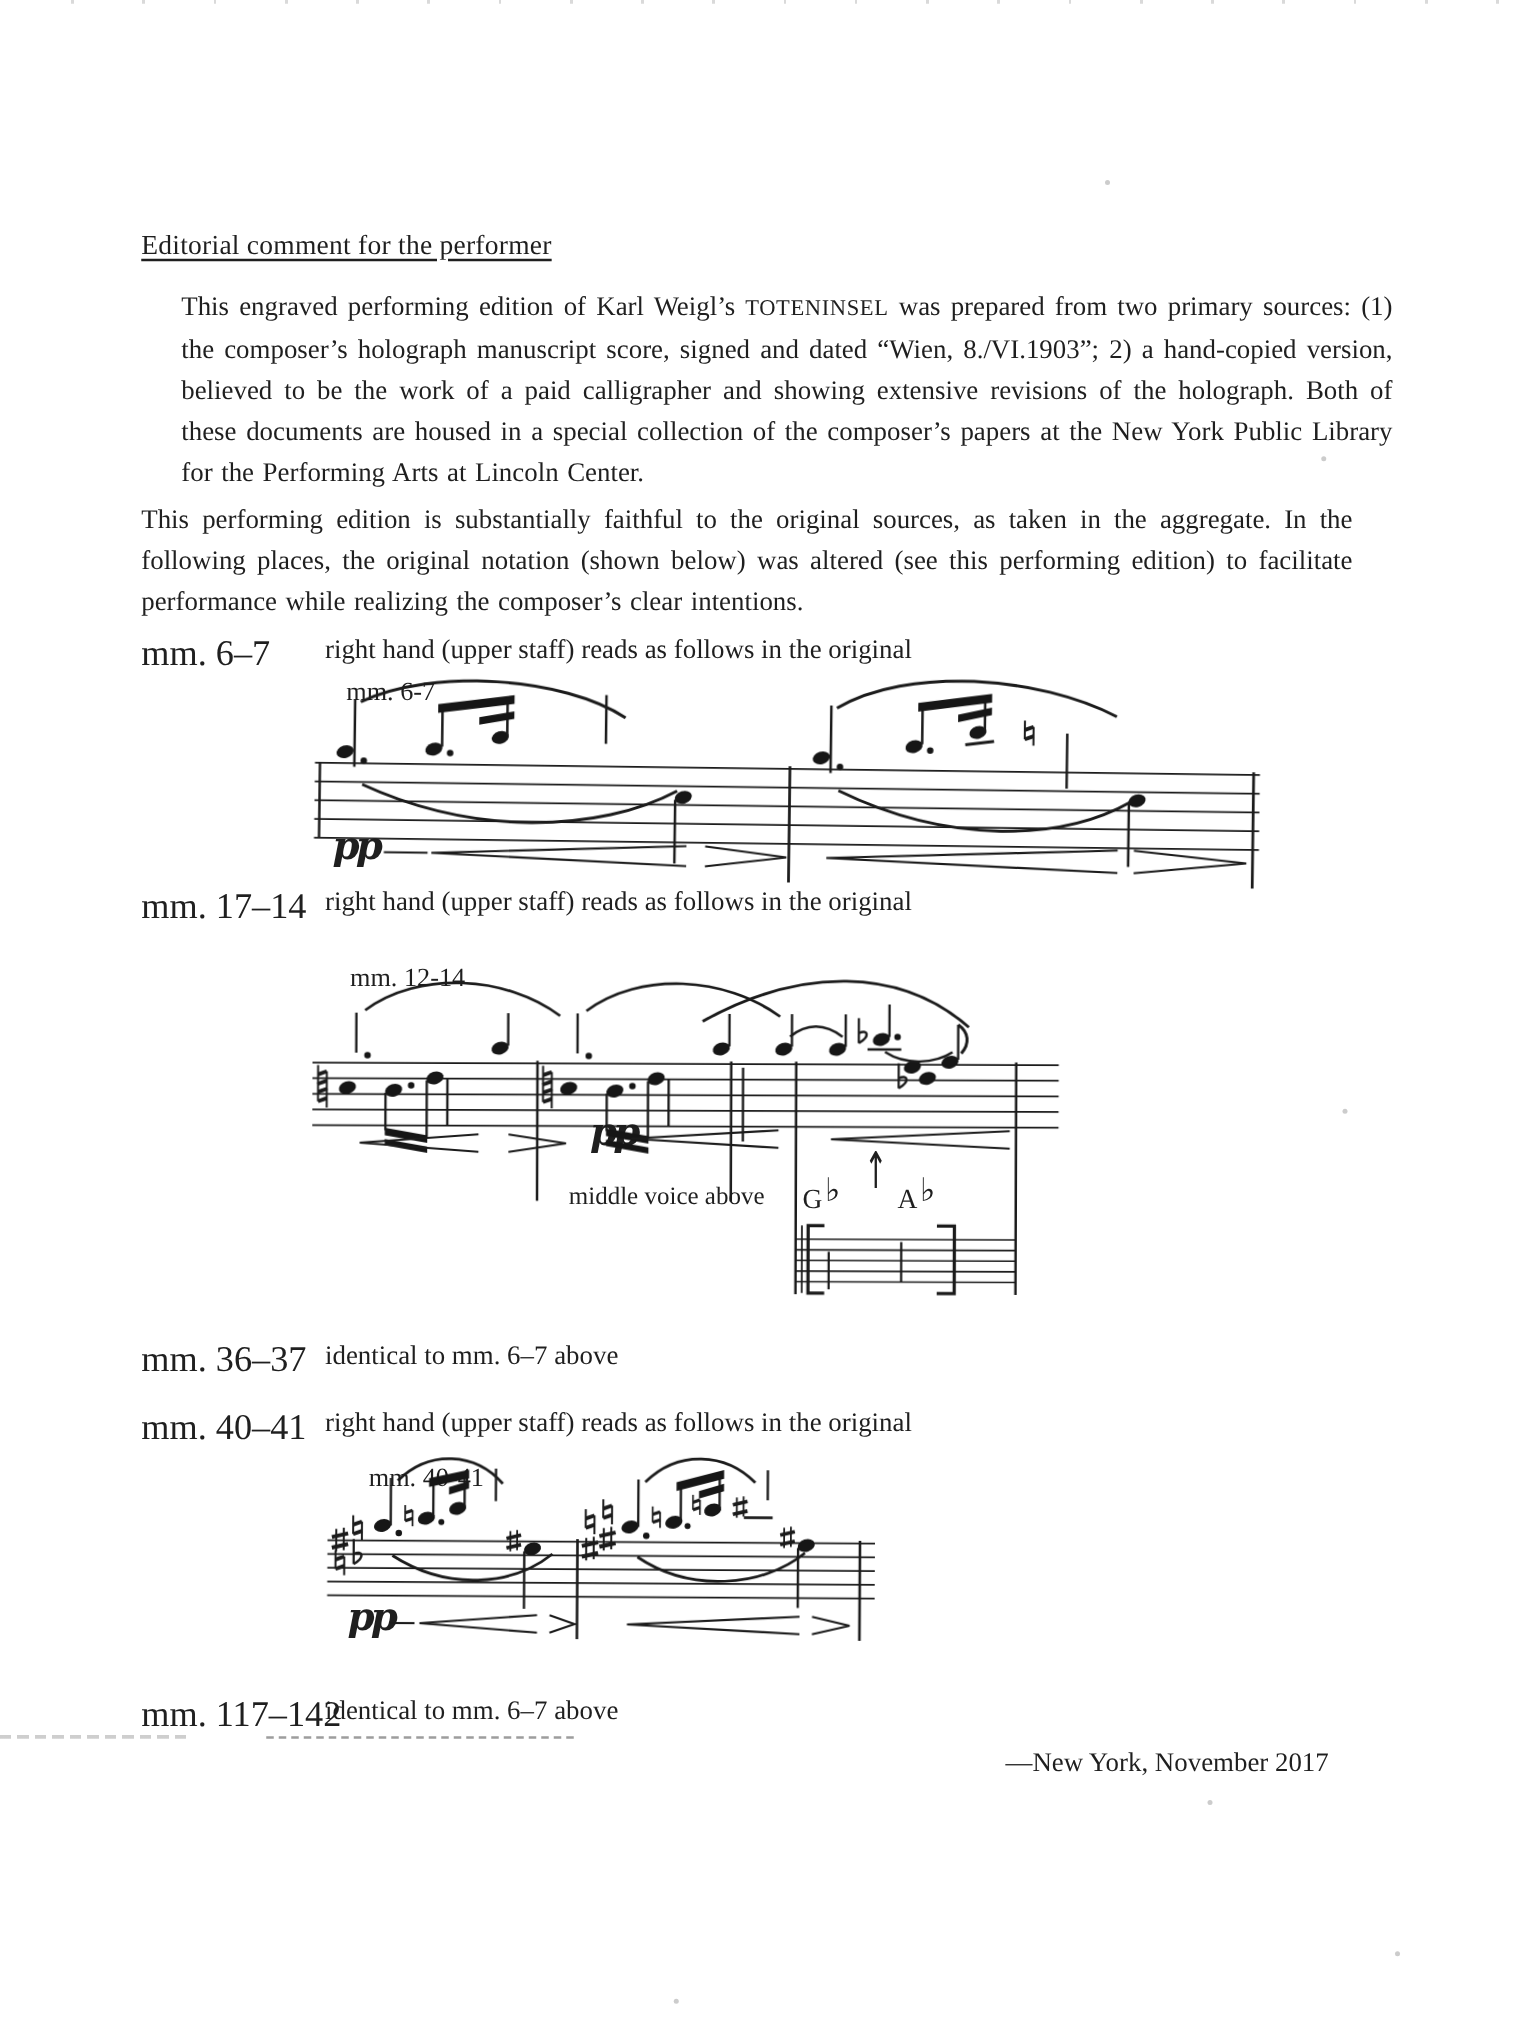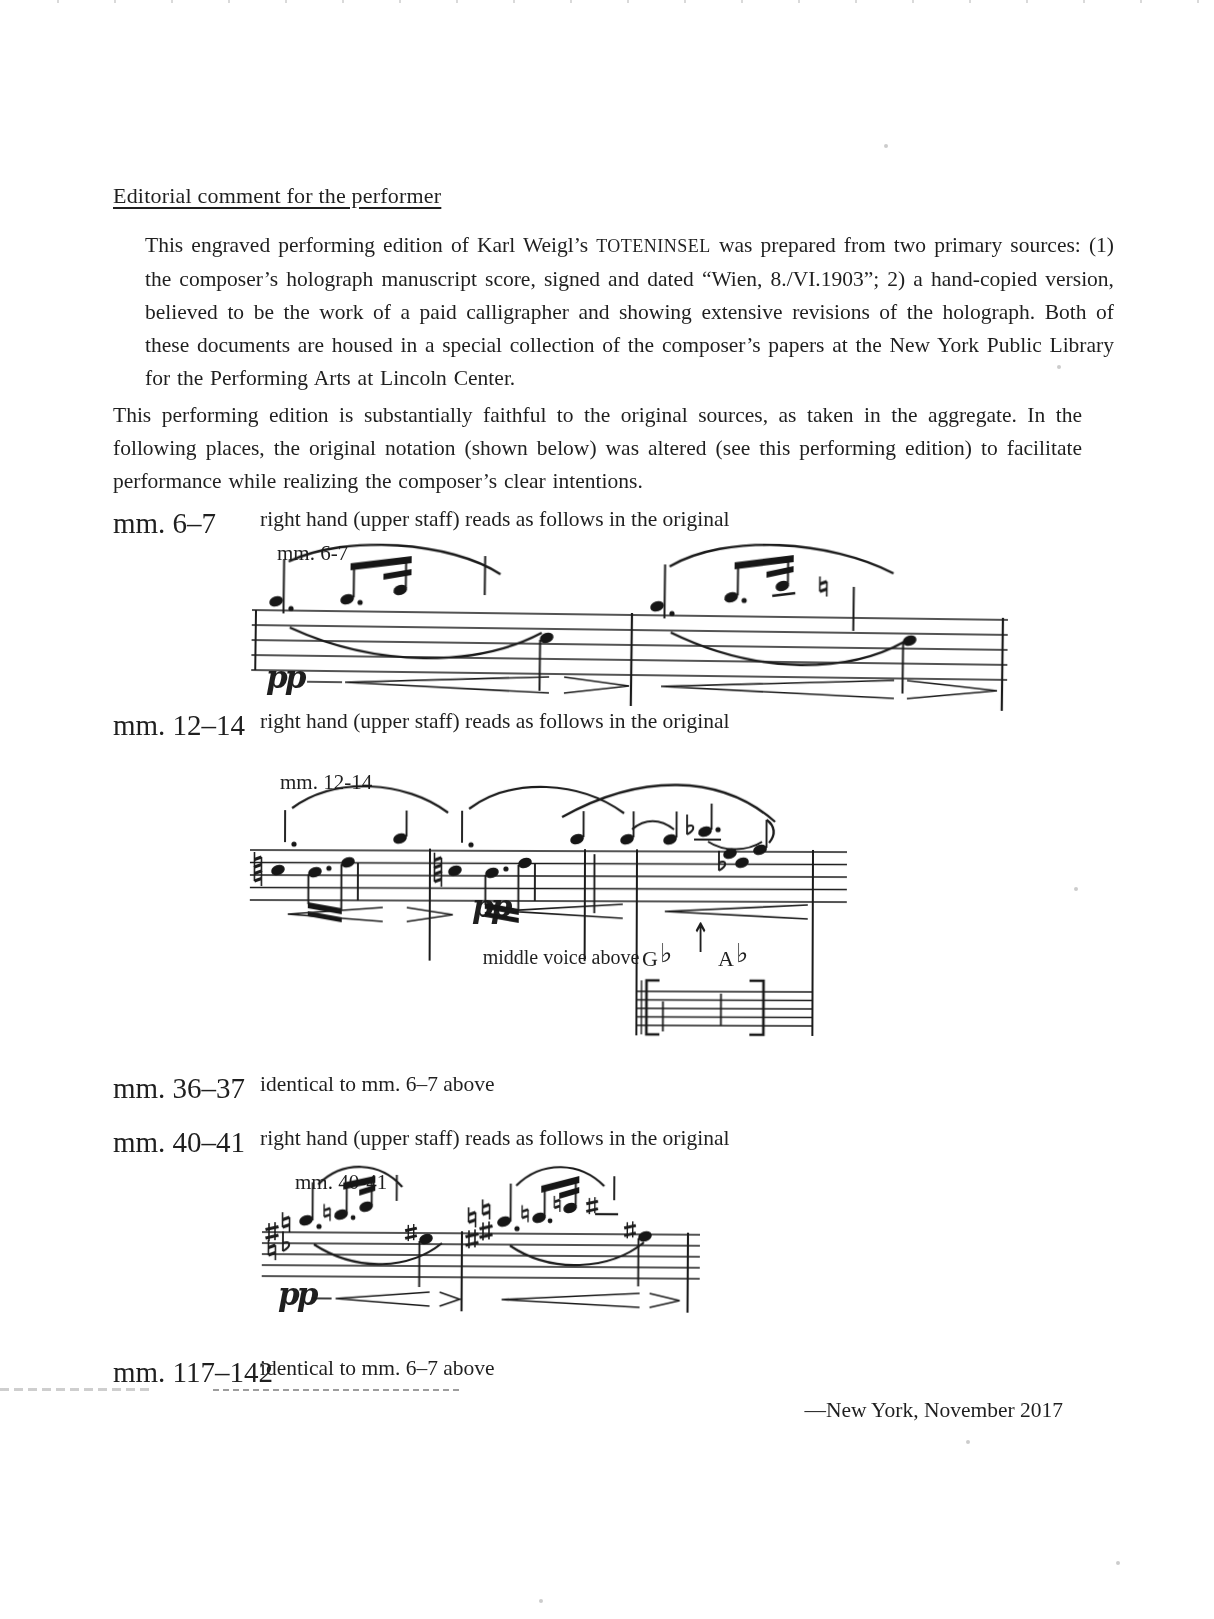--- a/index.html
+++ b/index.html
@@ -57,21 +57,21 @@
 
   <div class="abs para" style="left:113px;top:229px;margin-left:32px;">
     <span>This engraved performing edition of Karl Weigl’s </span><span class="smallcaps">TOTENINSEL</span><span> was prepared from two primary sources: (1) the composer’s holograph manuscript score, signed and dated “Wien, 8./VI.1903”; 2) a hand-copied version, believed to be the work of a paid calligrapher and showing extensive revisions of the holograph. Both of these documents are housed in a special collection of the composer’s papers at the New York Public Library for the Performing Arts at Lincoln Center.</span>
   </div>
 
   <div class="abs para" style="left:113px;top:399px;">This performing edition is substantially faithful to the original sources, as taken in the aggregate.  In the following places, the original notation (shown below) was altered (see this performing edition) to facilitate performance while realizing the composer’s clear intentions.</div>
 
   <div class="abs entry-label" style="left:113px;top:507px;">mm. 6–7</div>
   <div class="abs entry-desc" style="left:260px;top:507px;">right hand (upper staff) reads as follows in the original</div>
 
-  <div class="abs entry-label" style="left:113px;top:709px;">mm. 12–14</div>
+  <div class="abs entry-label" style="left:113px;top:709px;">mm. 17–14</div>
   <div class="abs entry-desc" style="left:260px;top:709px;">right hand (upper staff) reads as follows in the original</div>
 
   <div class="abs entry-label" style="left:113px;top:1072px;">mm. 36–37</div>
   <div class="abs entry-desc" style="left:260px;top:1072px;">identical to mm. 6–7 above</div>
 
   <div class="abs entry-label" style="left:113px;top:1126px;">mm. 40–41</div>
   <div class="abs entry-desc" style="left:260px;top:1126px;">right hand (upper staff) reads as follows in the original</div>
 
   <div class="abs entry-label" style="left:113px;top:1356px;">mm. 117–142</div>
   <div class="abs entry-desc" style="left:260px;top:1356px;">identical to mm. 6–7 above</div>
@@ -163,21 +163,21 @@
         <polyline points="315,138 380,146 315,154"></polyline>
         <polyline points="645,137 412,146 645,155"></polyline>
         <polyline points="658,137 748,146 658,155"></polyline>
       </g>
     </svg>
   </div>
 
   <div class="abs excerpt" style="left:250px;top:762px;width:600px;height:284px;">
     <span class="abs ex-label" style="left:30px;top:8px;">mm. 12-14</span>
     <span class="abs dyn" style="left:222px;top:126px;">pp</span>
-    <span class="abs annot" style="left:220px;top:184px;width:182px;text-align:center;">middle voice above</span>
+    <span class="abs annot" style="left:205px;top:184px;width:182px;text-align:left;">middle voice above</span>
     <span class="abs pitch-letter" style="left:392px;top:184px;">G</span>
     <span class="abs pitch-flat" style="left:410px;top:176px;">♭</span>
     <span class="abs arrow" style="left:438px;top:158px;">↑</span>
     <span class="abs pitch-letter" style="left:468px;top:184px;">A</span>
     <span class="abs pitch-flat" style="left:486px;top:176px;">♭</span>
     <svg class="music-svg" width="600" height="284" viewBox="0 0 600 284" style="transform:rotate(0.2deg);transform-origin:0 88px;">
       <g stroke-width="1.4">
         <line x1="0" y1="88" x2="597" y2="88"></line>
           <line x1="0" y1="100.5" x2="597" y2="100.5"></line>
         <line x1="0" y1="113" x2="597" y2="113"></line>

